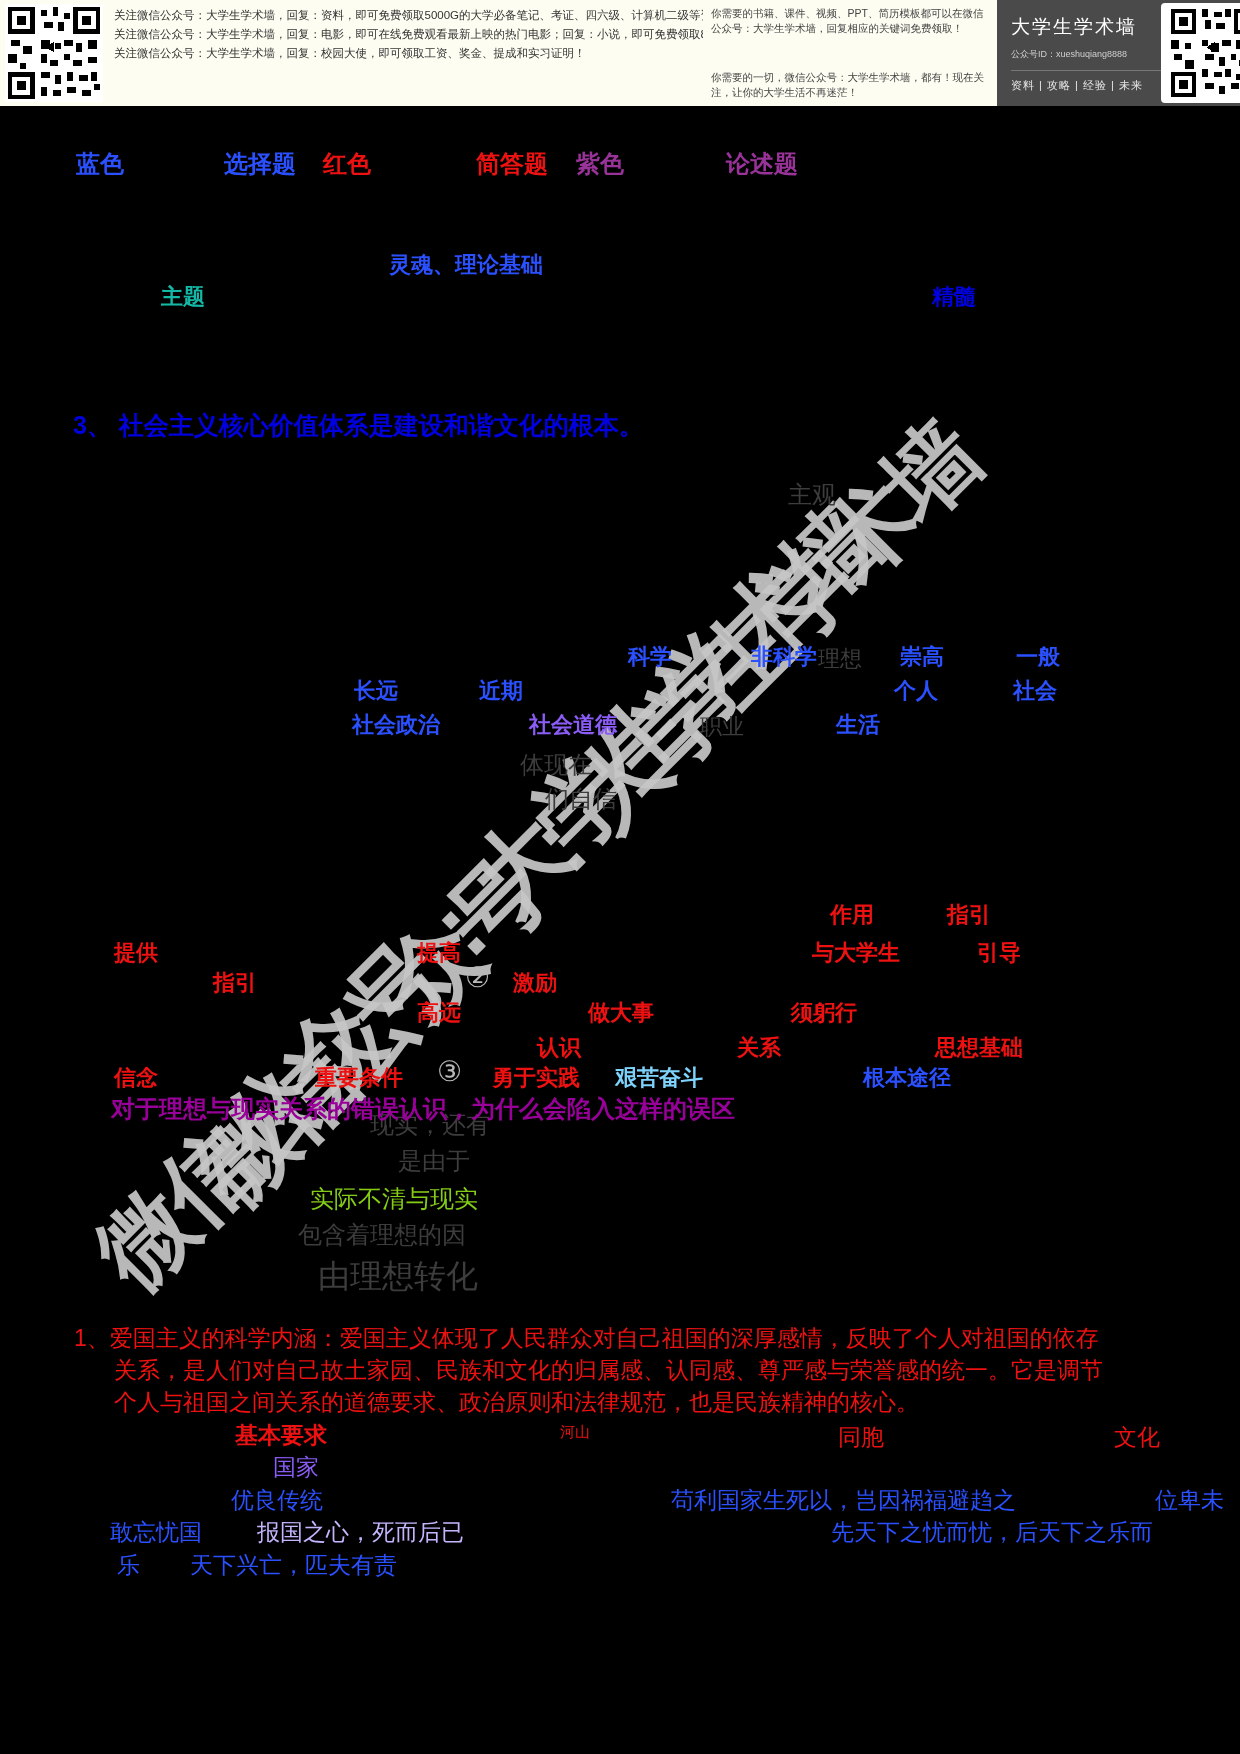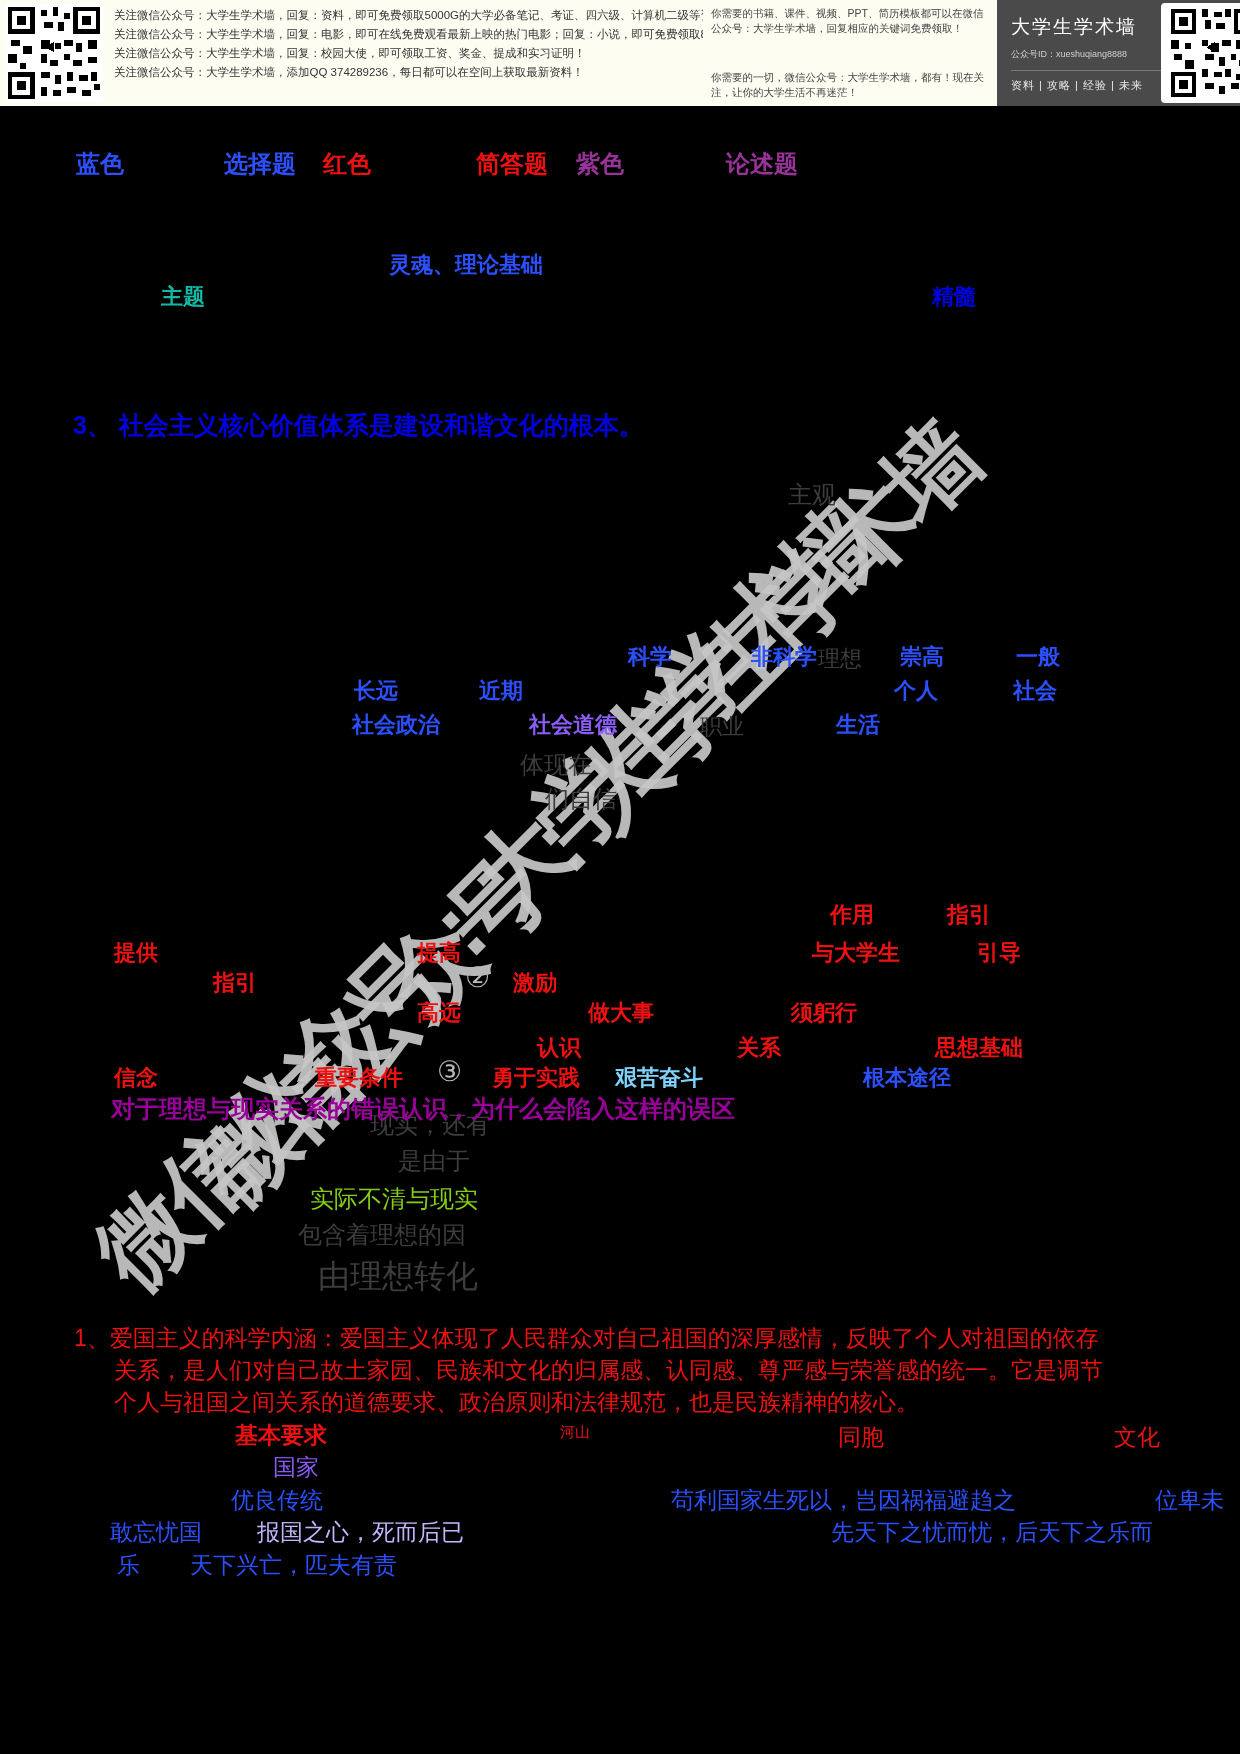--- a/index.html
+++ b/index.html
@@ -45,21 +45,20 @@
           M12 17h2v3h-2zM15 19h3v2h-3zM20 17h2v2h-2zM23 19h3v2h-3zM28 18h3v2h-3z
           M12 23h3v2h-3zM17 24h2v3h-2zM21 23h2v3h-2zM25 24h3v2h-3zM29 23h2v3h-2z
           M12 28h2v3h-2zM16 29h3v2h-3zM21 28h3v2h-3zM26 29h3v2h-3zM30 27h2v2h-2z"></path>
         <path fill="#000" d="M13.5 14.5l3-1.8v3.6z"></path>
       </svg>
     </div>
     <div class="hdr-lines">
       <div>关注微信公众号：大学生学术墙，回复：资料，即可免费领取5000G的大学必备笔记、考证、四六级、计算机二级等资料！</div>
       <div>关注微信公众号：大学生学术墙，回复：电影，即可在线免费观看最新上映的热门电影；回复：小说，即可免费领取8500本小说！</div>
       <div>关注微信公众号：大学生学术墙，回复：校园大使，即可领取工资、奖金、提成和实习证明！</div>
-      <div>关注微信公众号：大学生学术墙，添加QQ 374289236，每日都可以在空间上获取最新资料！</div>
     </div>
     <div class="hdr-mid">
       <div>你需要的书籍、课件、视频、PPT、简历模板都可以在微信公众号：大学生学术墙，回复相应的关键词免费领取！</div>
       <div>你需要的一切，微信公众号：大学生学术墙，都有！现在关注，让你的大学生活不再迷茫！</div>
     </div>
     <div class="panel">
       <div class="panel-left">
         <div class="panel-title">大学生学术墙</div>
         <div class="panel-id">公众号ID：xueshuqiang8888</div>
         <div class="panel-div"></div>

